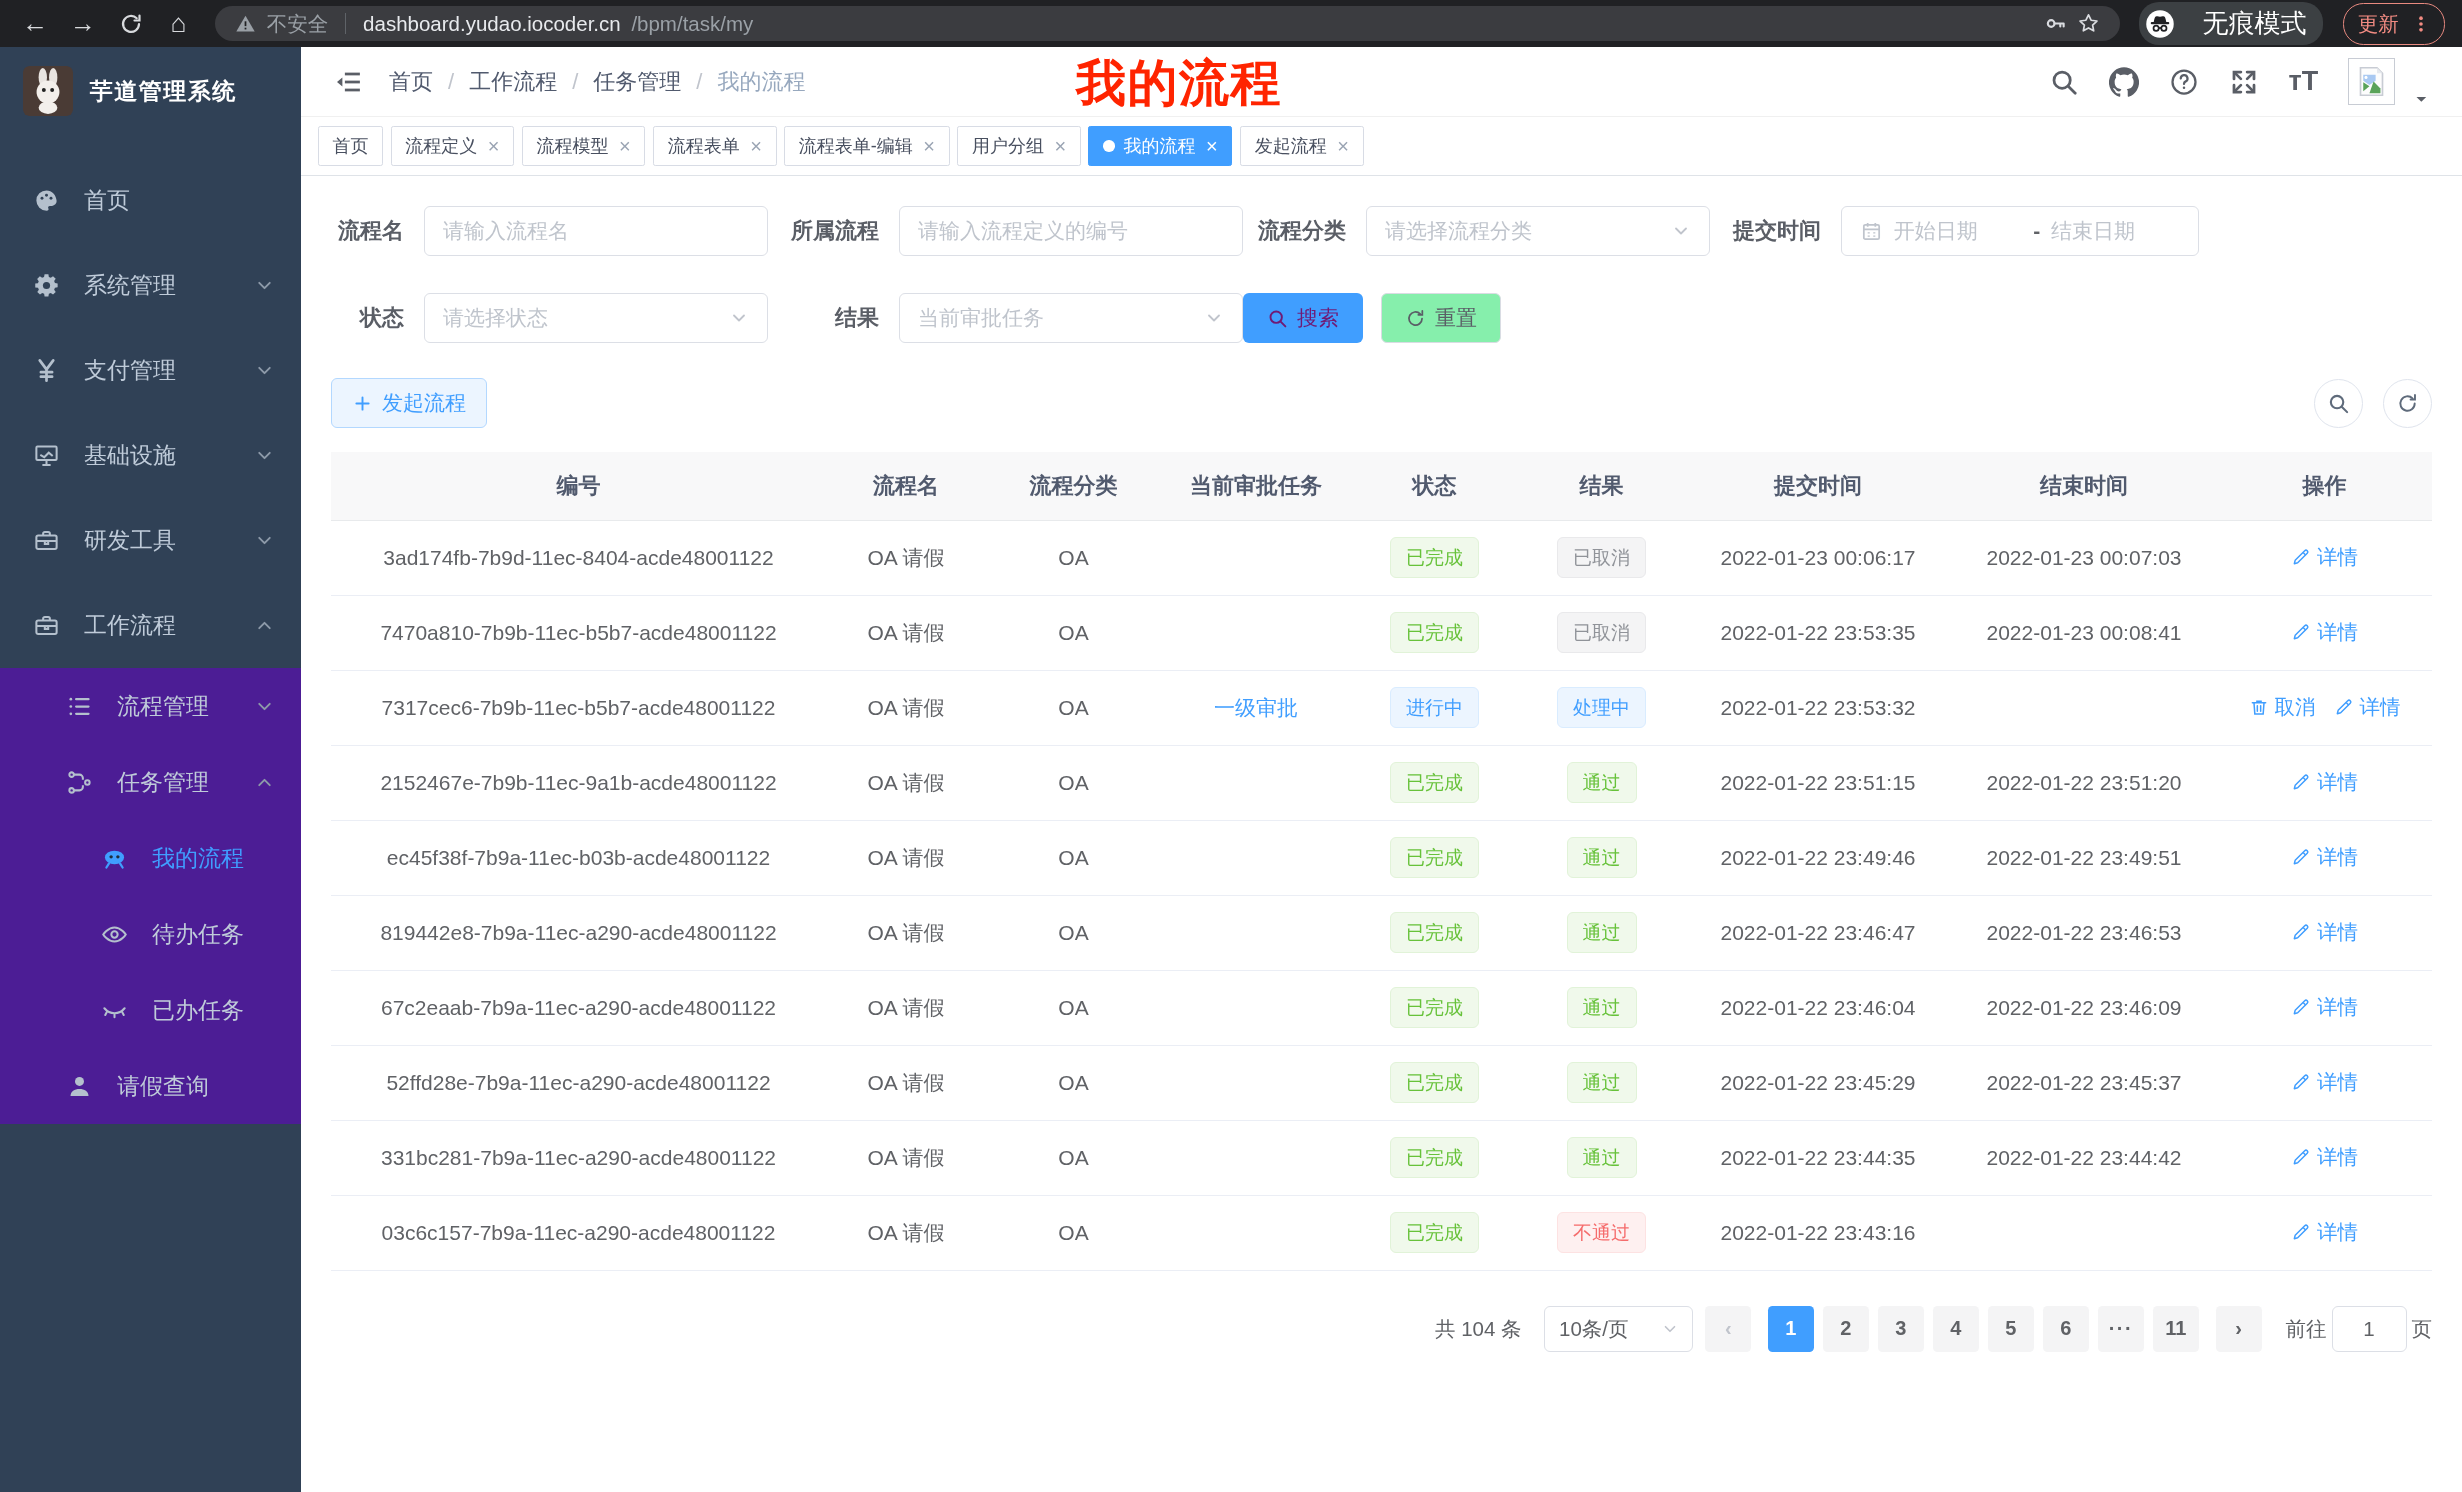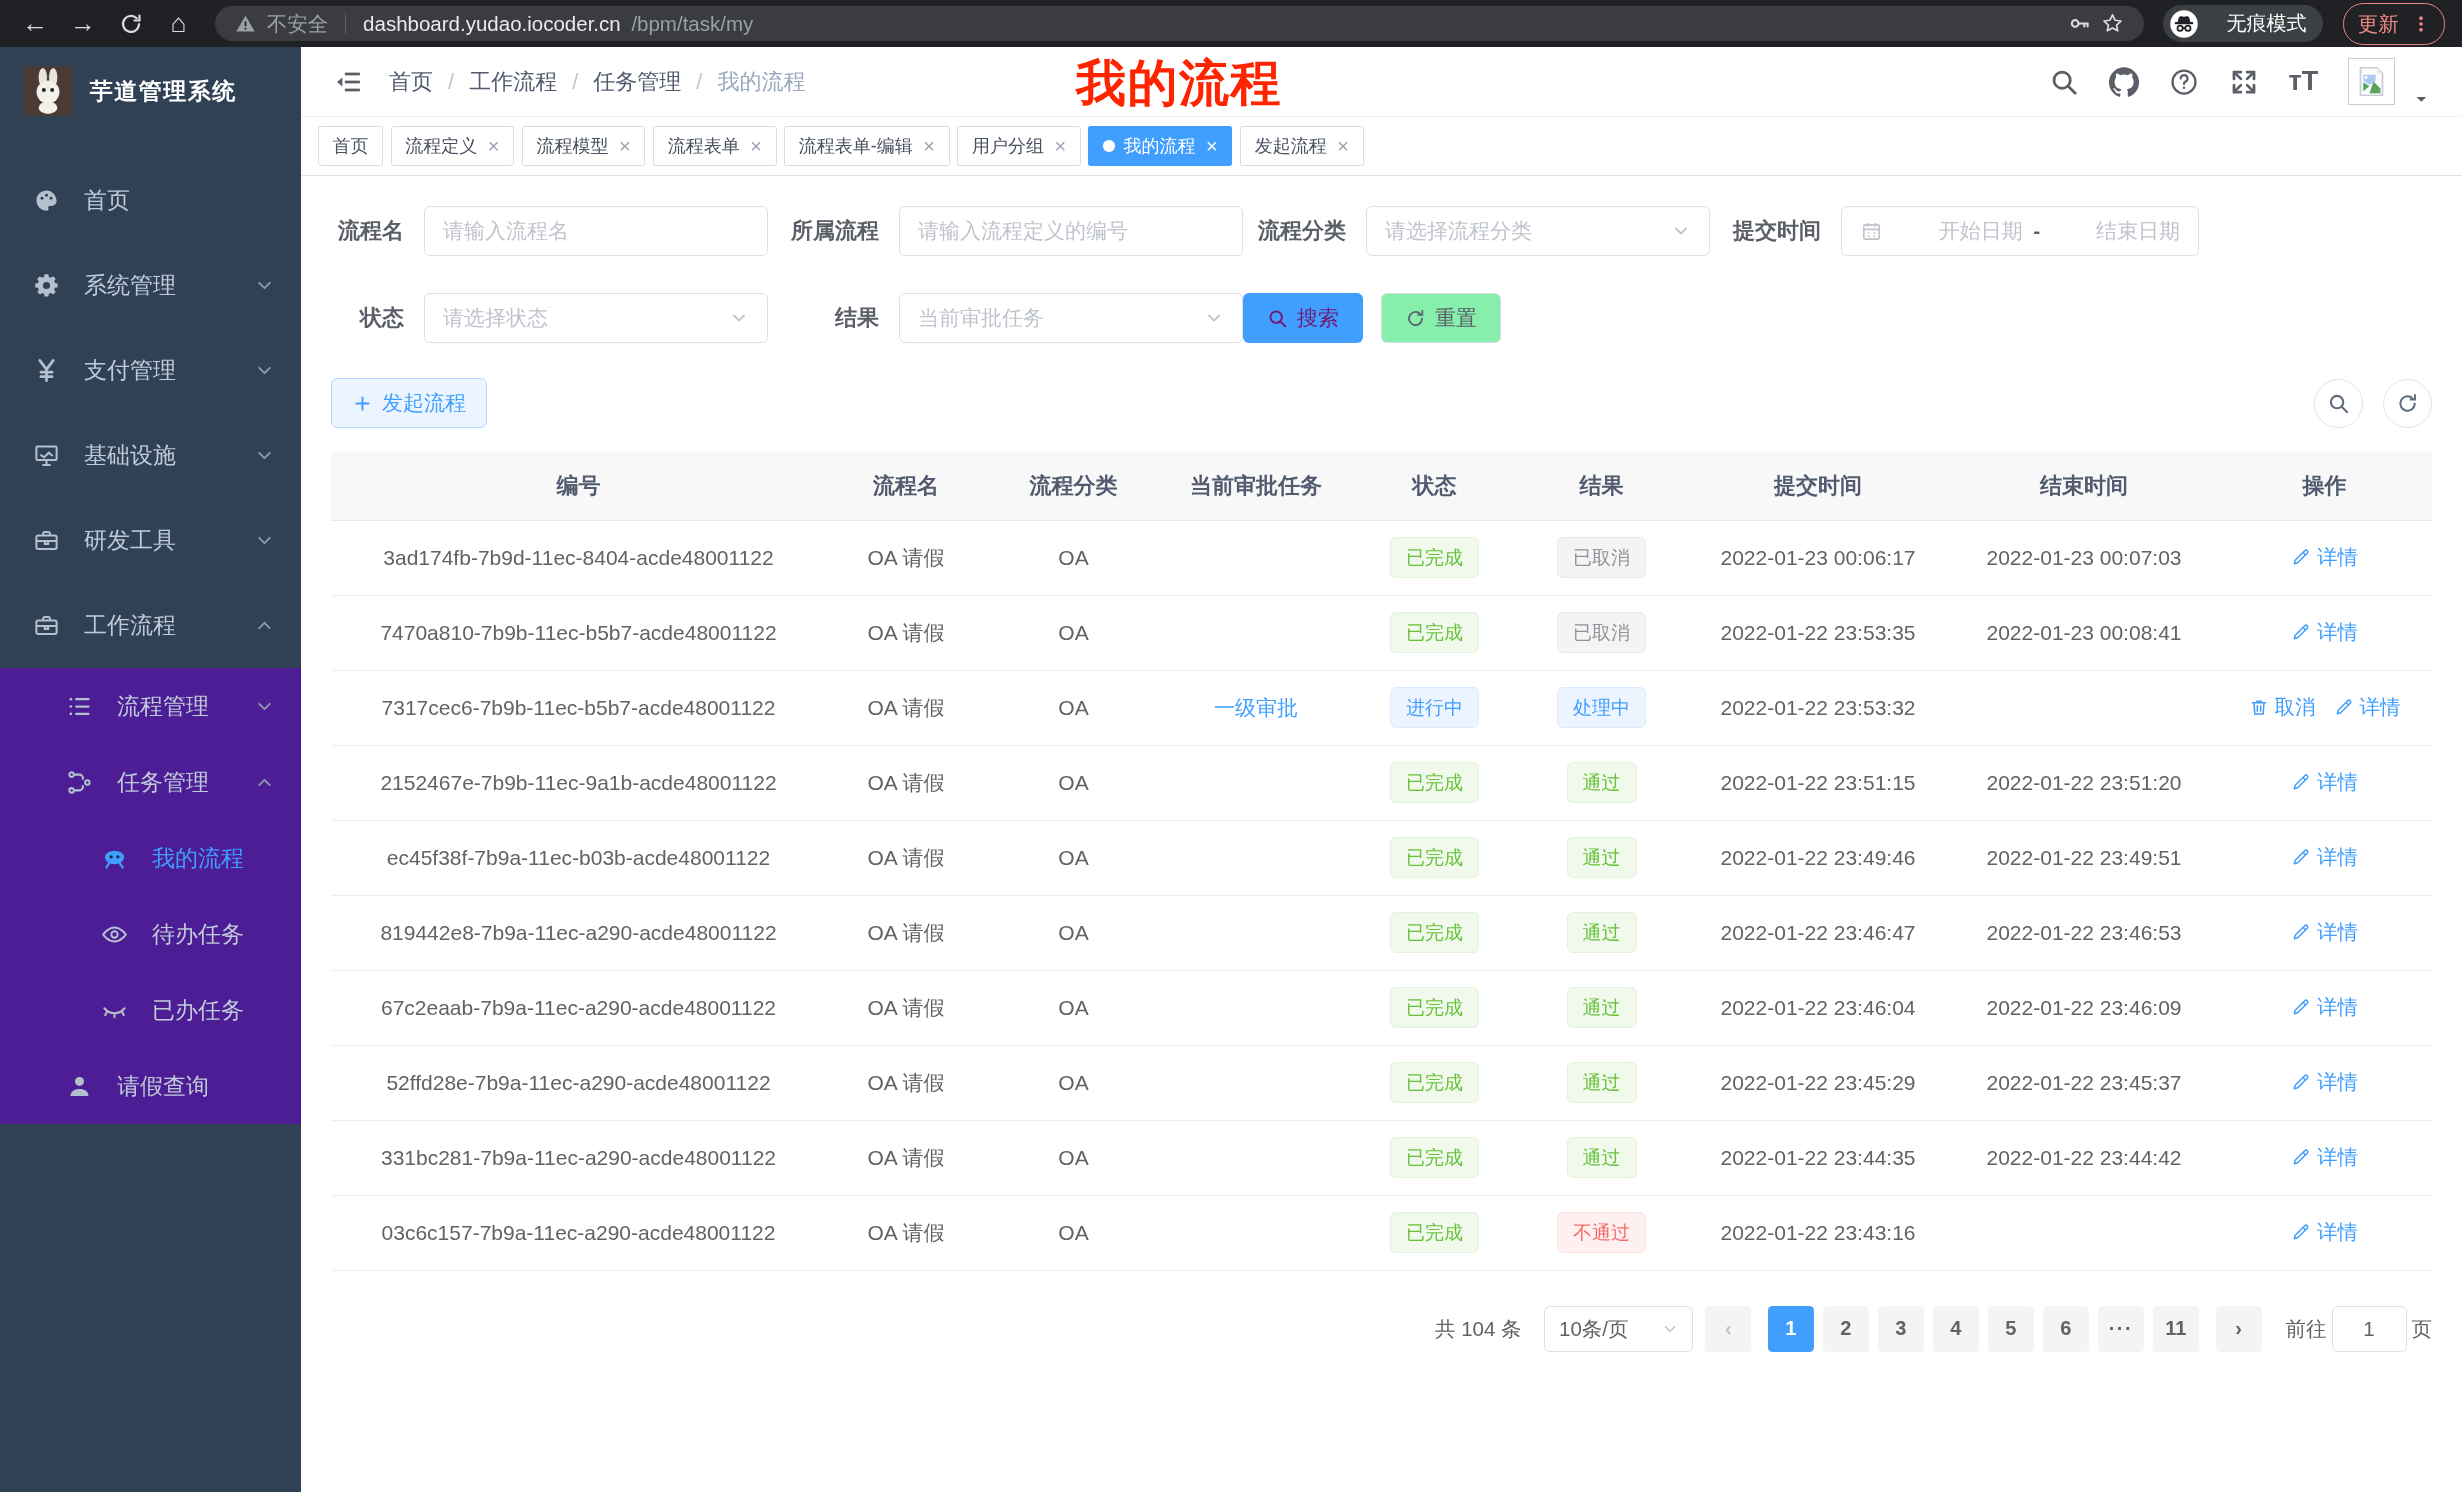--- a/index.html
+++ b/index.html
@@ -14,21 +14,21 @@
   .addr { flex:1; height:35px; background:#3b3c40; border-radius:17.5px; display:flex; align-items:center;
           padding:0 20px; gap:10.7px; font-size:20.5px; margin:0 7.6px; min-width:0; }
   .addr .warn svg { width:21px; height:21px; }
   .addr .sec { color:#9aa0a6; }
   .addr .sep { width:1.5px; height:21px; background:#5f6368; margin:0 6px; }
   .url-host { color:#e8eaed; }
   .url-path { color:#9aa0a6; }
   .addr-spacer { flex:1; }
   .addr-ic { color:#dadce0; } .addr-ic svg { width:23px; height:23px; }
   .incog { display:flex; align-items:center; gap:28px; background:#3c4043; border-radius:20px;
-           padding:3.8px 16.7px 3.8px 6px; color:#fff; font-size:20px; flex-shrink:0; }
+           padding:3.8px 16.7px 3.8px 6px; color:#fff; font-size:26px; flex-shrink:0; }
   .incog svg { width:30px; height:30px; }
   .update { display:flex; align-items:center; gap:12px; border:1.5px solid #e98a80; border-radius:20.5px;
             padding:6px 13.7px; color:#f28b82; font-size:20.5px; margin-left:9px; flex-shrink:0; }
   .update svg { width:20px; height:20px; }
 
   
   .app { display:flex; height:1446px; }
 
   
   .sidebar { width:301px; background:#304156; flex-shrink:0; overflow:hidden; }
@@ -82,21 +82,21 @@
   .content { padding:30px 30px 0 30px; flex:1; }
 
   .filter-grid { display:grid; grid-template-columns:93px 344px 131px 344px 123px 344px 131px 358px;
                  row-gap:37px; align-items:center; }
   .f-label { font-size:22px; font-weight:700; color:#5a5e66; text-align:right; padding-right:20px; white-space:nowrap; }
   .field { height:50px; border:1.5px solid #dcdfe6; border-radius:6px; background:#fff; display:flex;
            align-items:center; padding:0 18px; font-size:21px; color:#bfc4cc; gap:10.7px; }
   .field .ph { flex:1; white-space:nowrap; overflow:hidden; }
   .field .chev { color:#c0c4cc; } .field .chev svg { width:20px; height:20px; }
   .field .cal svg { width:23px; height:23px; }
-  .daterange .dph { flex:1; text-align:right; white-space:nowrap; }
+  .daterange .dph { flex:1; text-align:left; white-space:nowrap; }
   .daterange .dsep { color:#606266; font-weight:700; }
   .btn-row2 { grid-column:5 / 9; display:flex; gap:18px; }
   .btn { height:50px; display:flex; align-items:center; gap:9px; padding:0 23px; border-radius:6px;
          font-size:21px; cursor:pointer; border:1.5px solid transparent; }
   .btn svg { width:21px; height:21px; }
   .btn-primary { background:#409eff; color:#701a75; }
   .btn-plain { background:#86efac; border-color:#d9dce3; color:#5a5e66; }
 
   .toolbar-row { margin-top:35px; display:flex; align-items:center; }
   .btn-create { background:#ecf5ff; border-color:#b3d8ff; color:#409eff; padding:0 20px; }

